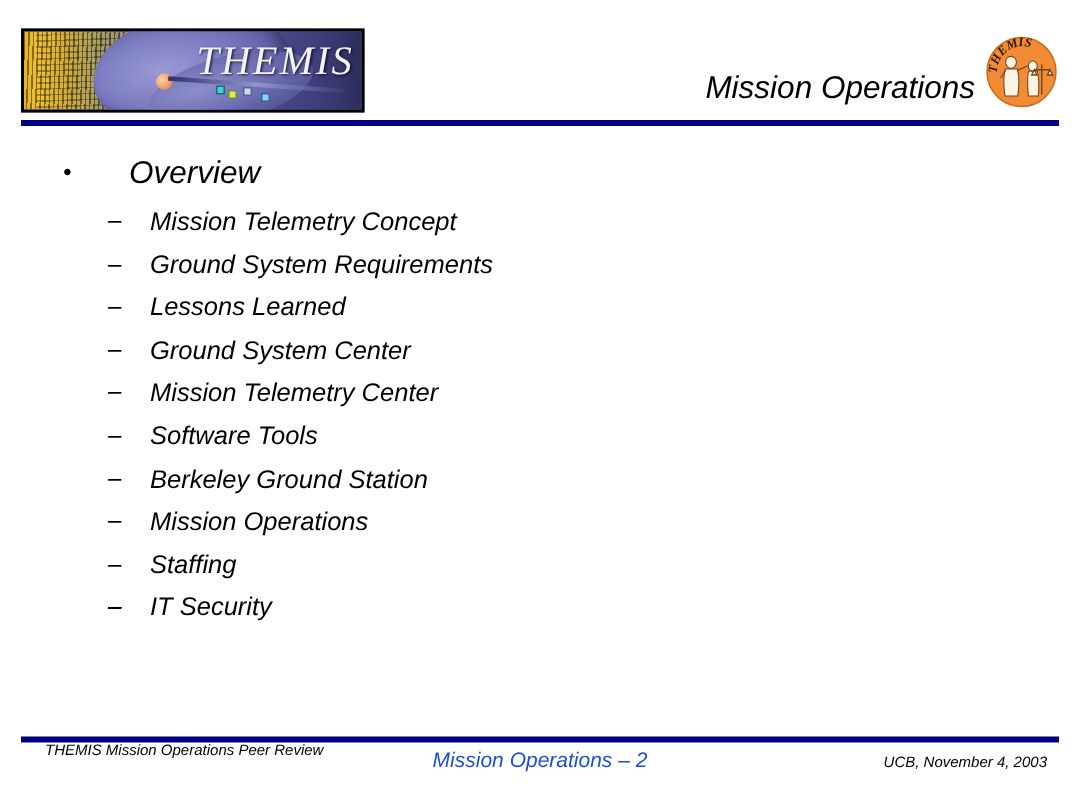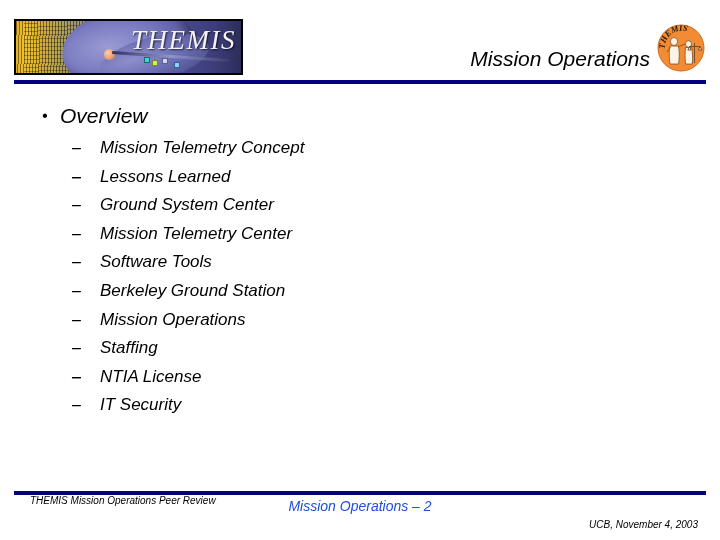--- a/index.html
+++ b/index.html
@@ -181,21 +181,21 @@
   }
   .level1 .marker {
     position: absolute;
     left: 42px;
     top: 0;
     font-size: 16px;
     line-height: 28px;
   }
   .level1 .l1-text {
     display: inline-block;
-    margin-left: 22px;
+    margin-left: 48px;
   }
   .sublist {
     margin: 4px 0 0 0;
     padding: 0;
     list-style: none;
   }
   .sublist li {
     position: relative;
     padding-left: 100px;
     font-size: 17px;
@@ -237,21 +237,20 @@
     font-size: 14px;
     color: #1d4ed8;
   }
   #footer-right {
     position: absolute;
     right: 22px;
     top: 8px;
     font-size: 10px;
     color: #000000;
     white-space: nowrap;
-    margin-top: 16px;
   }
 </style>
 </head>
 <body>
 
 <div id="slide">
 
   <div id="header">
 
     <div id="banner">
@@ -315,20 +314,21 @@
       <span class="l1-text">Overview</span>
     </div>
 
     <ul class="sublist">
       <li>
         <span class="dash">–</span>
         <span>Mission Telemetry Concept</span>
       </li>
       <li>
         <span class="dash">–</span>
+        <span>Ground System Requirements</span>
       </li>
       <li>
         <span class="dash">–</span>
         <span>Lessons Learned</span>
       </li>
       <li>
         <span class="dash">–</span>
         <span>Ground System Center</span>
       </li>
       <li>
@@ -349,21 +349,20 @@
       </li>
       <li>
         <span class="dash">–</span>
         <span>Staffing</span>
       </li>
       <li>
         <span class="dash">–</span>
       </li>
       <li>
         <span class="dash">–</span>
-        <span>NTIA License</span>
       </li>
       <li>
         <span class="dash">–</span>
         <span>IT Security</span>
       </li>
     </ul>
   </div>
 
   <div class="rule" id="footer-rule"></div>
 

